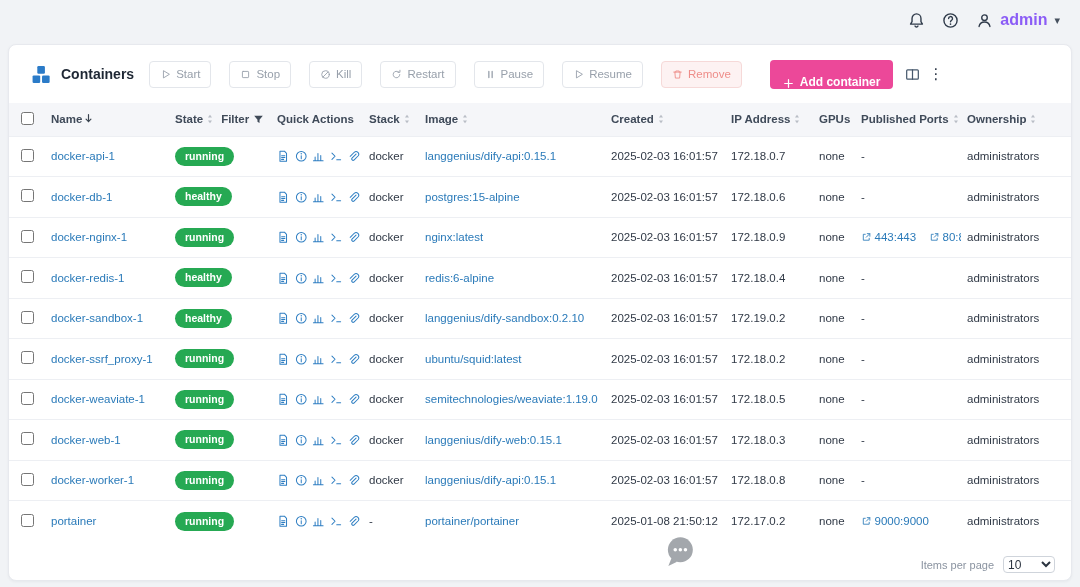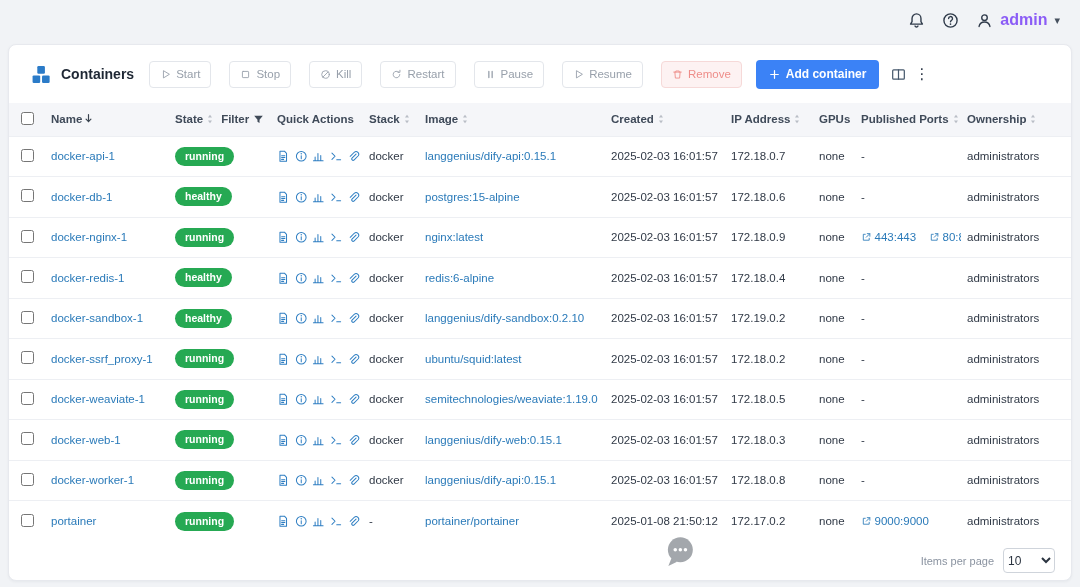--- a/index.html
+++ b/index.html
@@ -40,22 +40,22 @@
     font-size:12px; color:#333; font-family:inherit; }
   .search input::placeholder { color:#9aa2ad; }
 
   .tactions { display:flex; align-items:center; gap:18px; margin-left:15px; }
   .tbtn { display:flex; align-items:center; gap:5px; height:27px; padding:0 10px;
     background:#fff; border:1px solid #e3e6eb; border-radius:4px;
     color:#98a0ab; font-size:11.5px; font-family:inherit; cursor:not-allowed; }
   .tbtn .icn { font-size:11px; }
   .tbtn.danger { color:#ee8d89; background:#fdf2f2; border-color:#f6d9d8; }
 
-  .addbtn { display:flex; align-items:center; gap:6px; height:29px; padding:0 13px;
-    margin-left:14px; background:#3b82f6; border:none; border-radius:4px;
+  .addbtn { display:flex; align-items:flex-end; gap:6px; height:29px; padding:0 13px;
+    margin-left:28px; background:#ec4899; border:none; border-radius:4px;
     color:#fff; font-size:12px; font-weight:600; font-family:inherit; cursor:pointer; }
   .addbtn .icn { font-size:11px; }
   .head-tool { font-size:15px; color:#46586c; margin-left:12px; cursor:pointer; }
   .kebab { font-size:15px; color:#2f3a4a; margin-left:8px; cursor:pointer; letter-spacing:0; }
 
   
   table { width:100%; border-collapse:collapse; table-layout:fixed; }
   thead th { background:#f5f6f9; height:33px; text-align:left; padding:0 6px;
     font-size:11.5px; font-weight:700; color:#3f4a59; white-space:nowrap; overflow:hidden; }
   thead th .colwrap { display:flex; align-items:flex-start; gap:1px; }
@@ -74,21 +74,21 @@
   .qa { font-size:12.5px; cursor:pointer; }
   .portwrap { display:flex; align-items:center; gap:13px; }
   .portlink { display:inline-flex; align-items:center; gap:3px; color:#2a7ab9;
     text-decoration:none; cursor:pointer; }
   .portlink .icn { font-size:10.5px; }
 
   
   .pagination { position:absolute; right:16px; bottom:7px; display:flex;
     align-items:center; gap:9px; }
   .pagination .plabel { font-size:11px; color:#8a93a0; }
-  .pagination select { width:52px; height:25px; border:1px solid #cfd4db;
+  .pagination select { width:52px; height:17px; border:1px solid #cfd4db;
     border-radius:4px; font-size:12px; color:#2b3440; font-family:inherit;
     background:#fff; cursor:pointer; }
 
   
   .watermark { position:absolute; left:650px; top:531px; z-index:6;
     display:flex; align-items:center; gap:11px; padding:3px 10px;
     background:rgba(255,255,255,.25); border-radius:24px; pointer-events:none; }
   .watermark .icn { font-size:37px; color:#a3a7ac; }
   .watermark .wtext { font-size:21px; font-weight:700; color:rgba(128,131,137,.95);
     letter-spacing:1px; text-shadow:0 0 6px #fff; }

